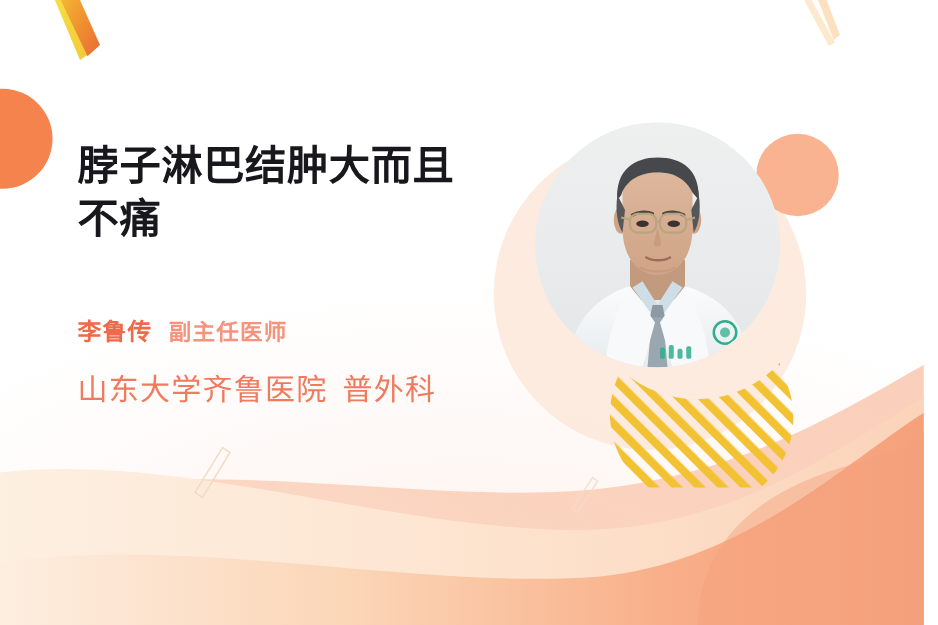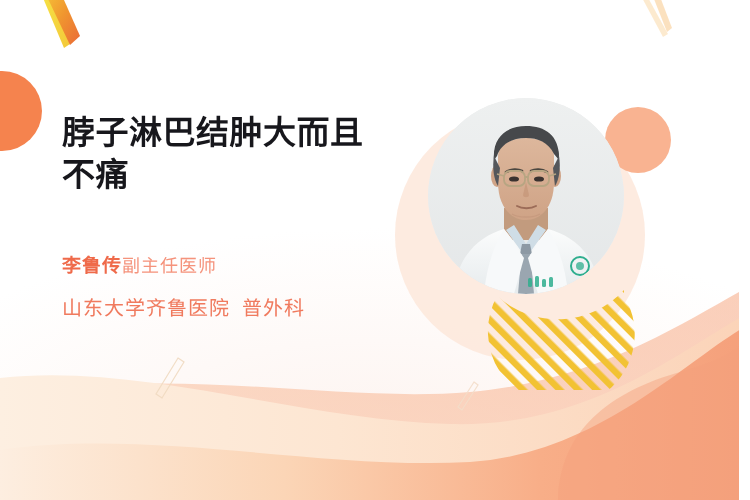--- a/index.html
+++ b/index.html
@@ -61,29 +61,30 @@
   }
   .doc-name {
     font-size: 19px;
     font-weight: 700;
     color: #ef6a4a;
     letter-spacing: 1px;
     font-family: Liberation Mono, monospace;
   }
   .doc-rank {
     font-size: 18px;
-    font-weight: 400;
+    font-weight: 700;
     color: #f5937c;
     letter-spacing: 1px;
+    margin-left: 13px;
   }
   .affiliation {
     position: absolute;
     left: 0;
     top: 180px;
-    font-size: 20px;
+    font-size: 24px;
     font-weight: 400;
     color: #f07a5e;
     letter-spacing: 1px;
     white-space: nowrap;
   }
   .affil-dept {
     margin-left: 12px;
   }
 
   

